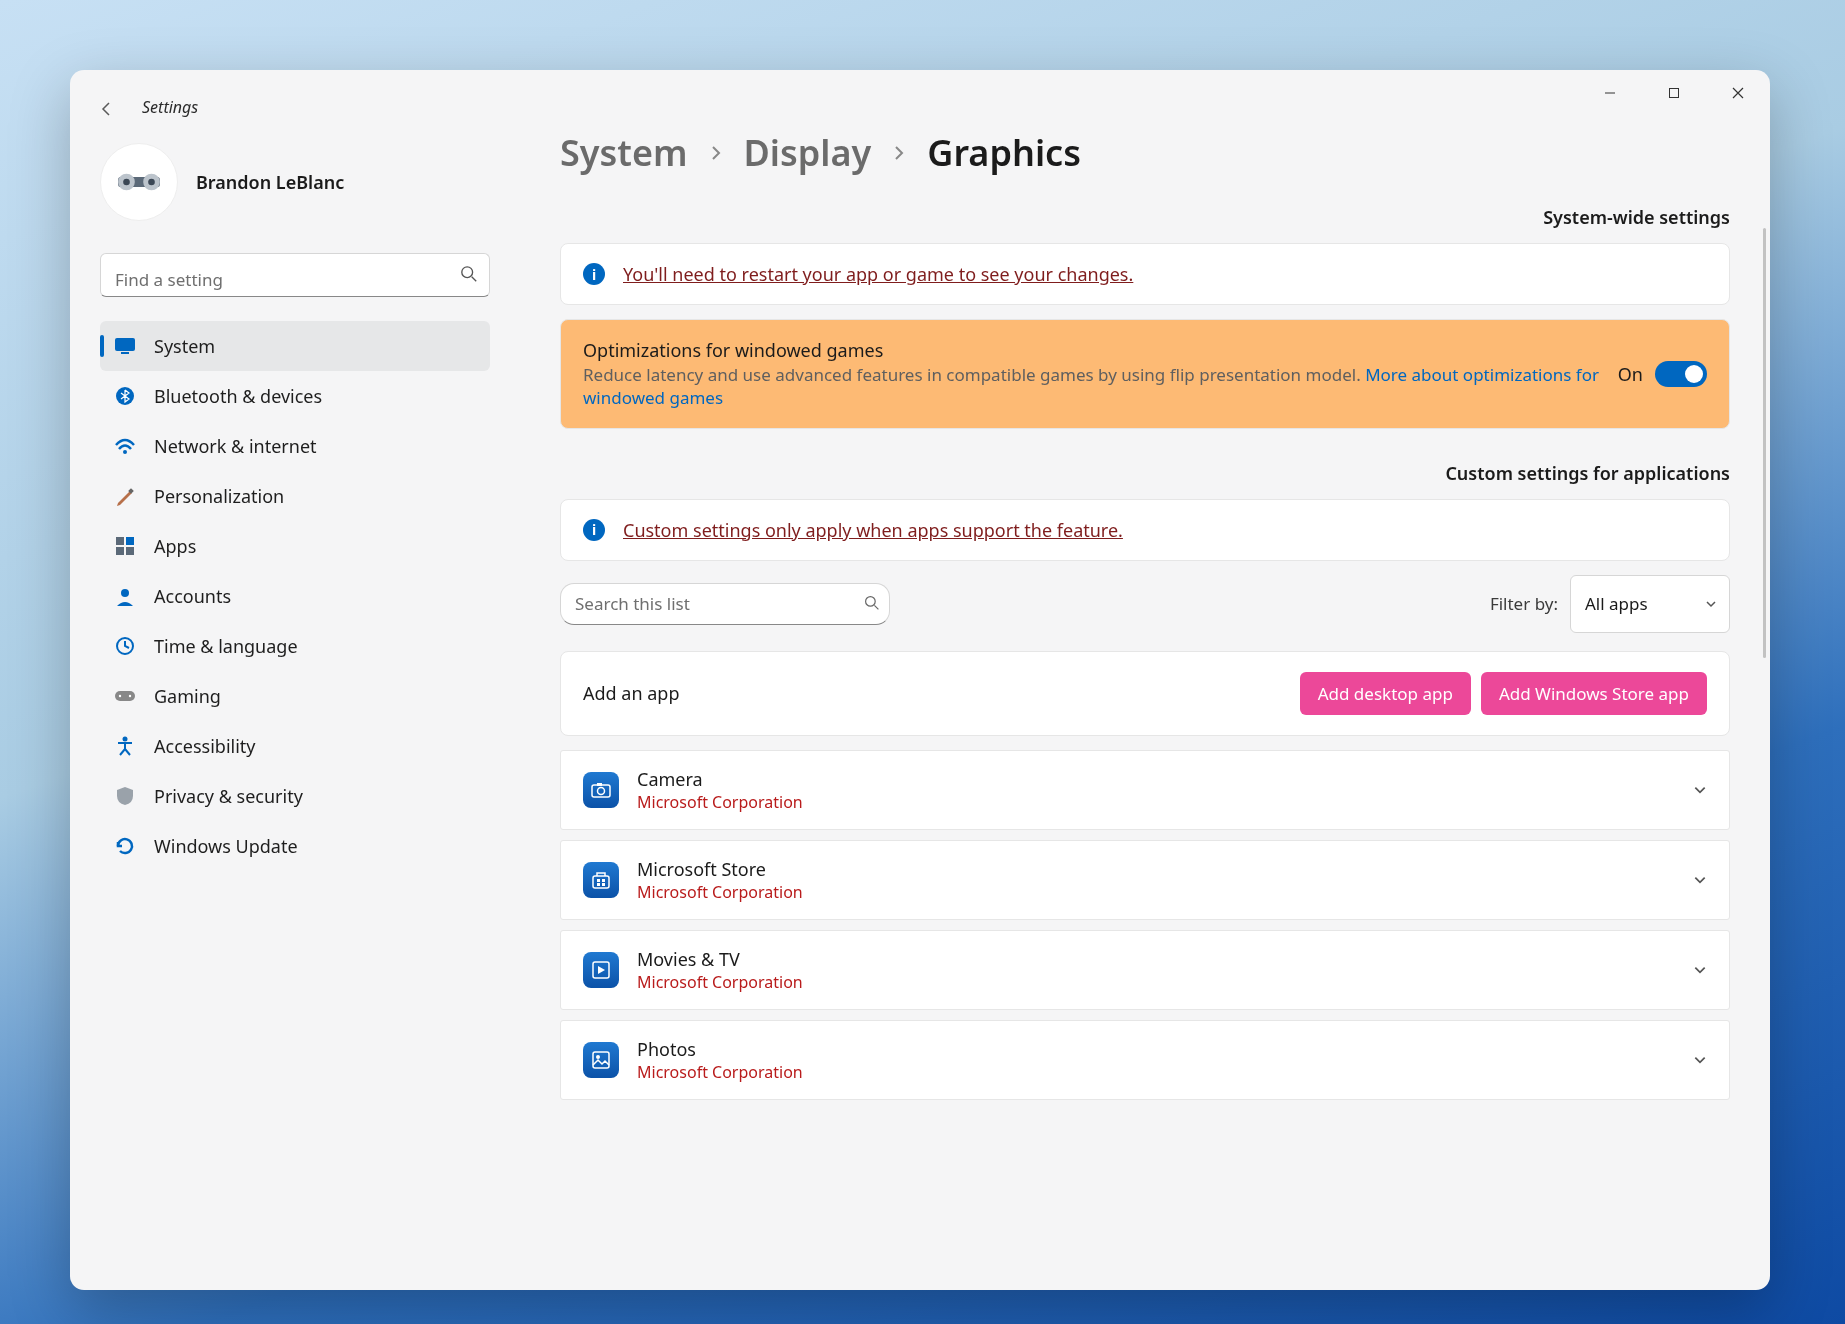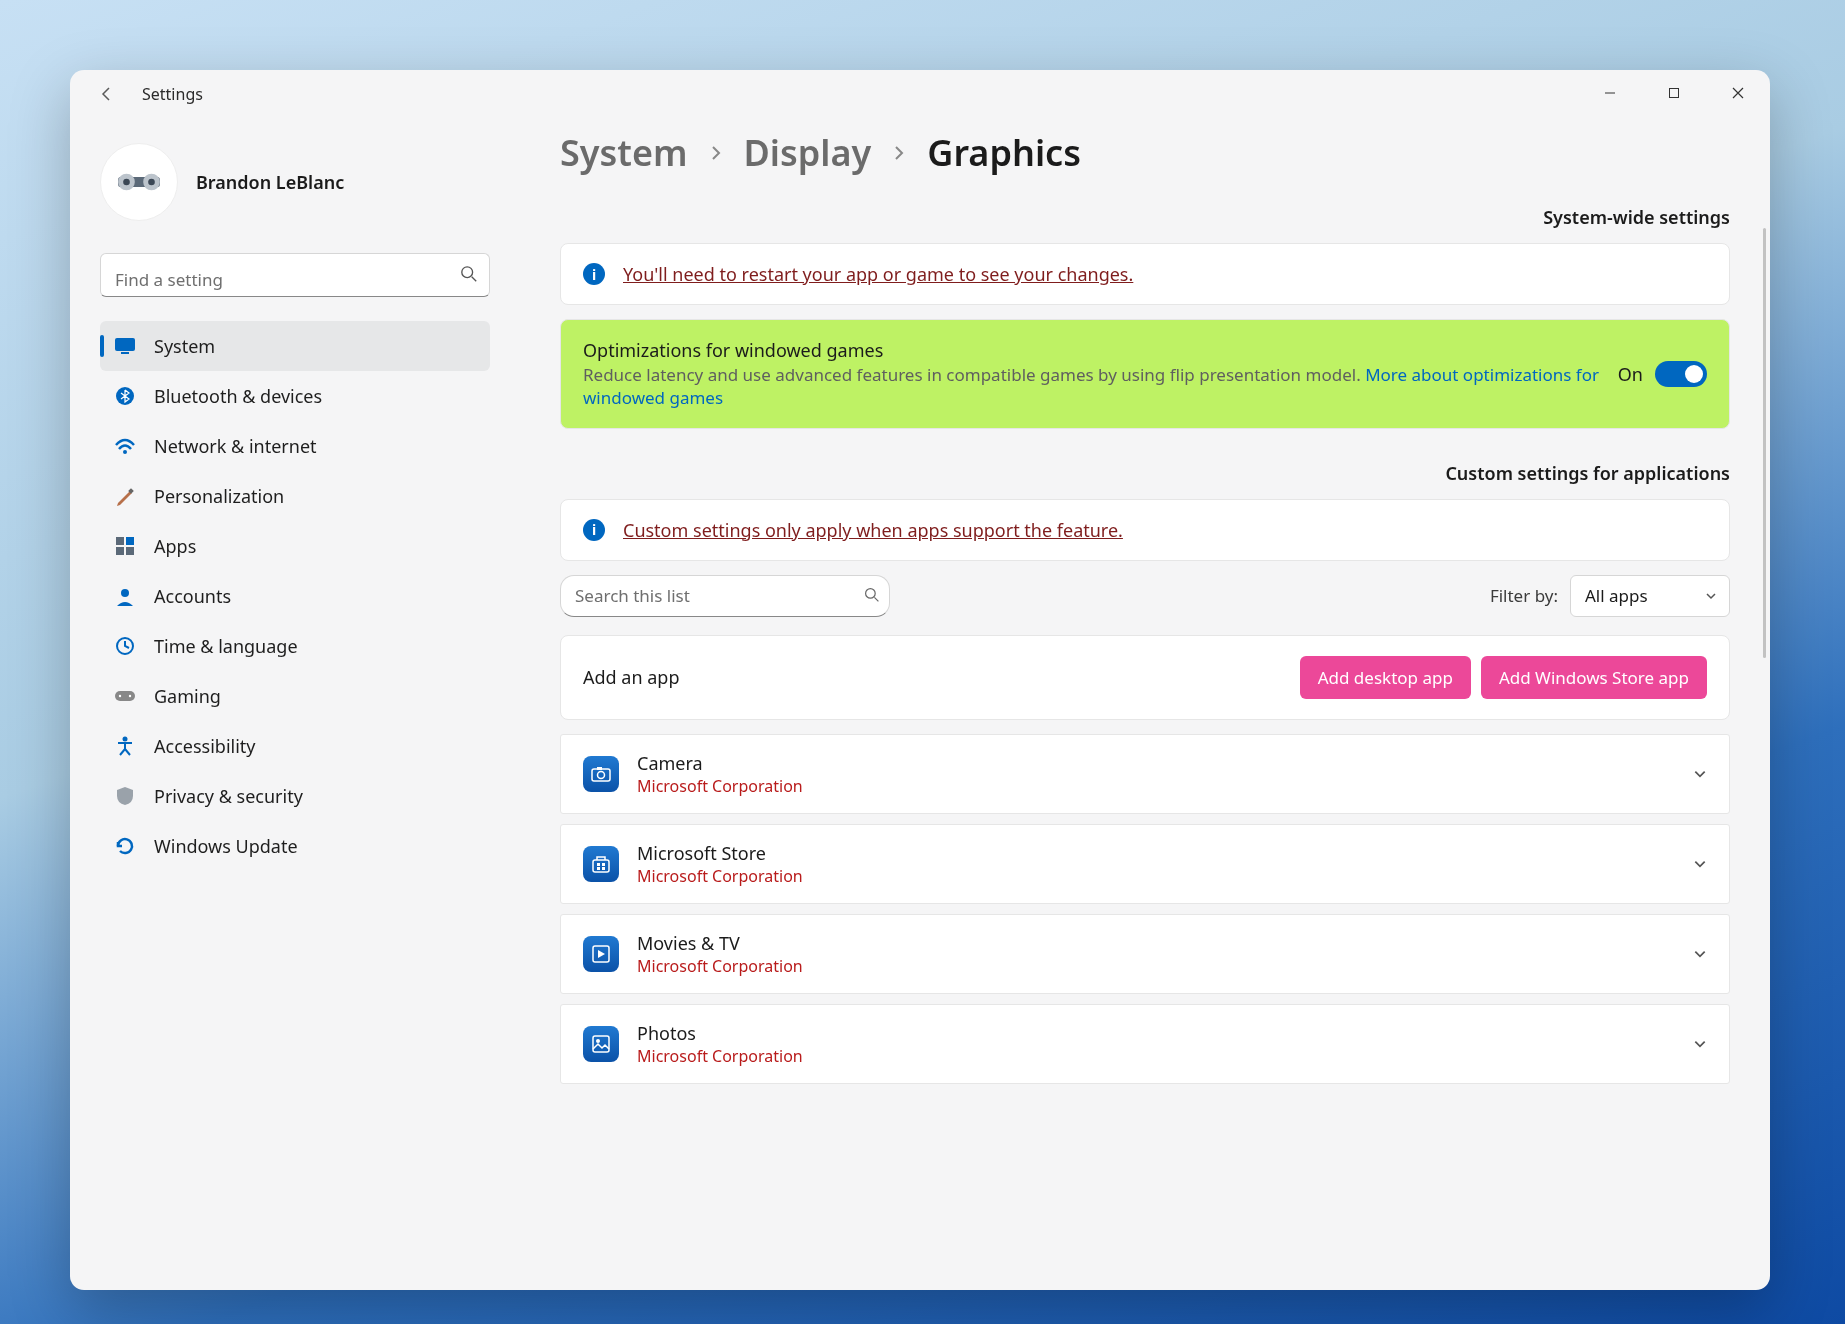--- a/index.html
+++ b/index.html
@@ -22,22 +22,23 @@
   box-shadow: 0 20px 60px rgba(0,0,0,.25);
   overflow: hidden;
   display: flex;
   flex-direction: column;
   position: relative;
 }
 
 .titlebar {
   height: 48px;
   display: flex;
-  align-items: center;
+  align-items: flex-end;
   padding-left: 28px;
+  font-style: italic;
 }
 .titlebar .back {
   width: 18px; height: 18px; display:flex; align-items:center; justify-content:center;
   color:#5a5a5a; cursor:pointer;
 }
 .titlebar .title {
   font-size: 16px; color:#2b2b2b; margin-left: 26px;
 }
 .win-controls {
   position: absolute; top:0; right:0; display:flex;
@@ -119,21 +120,21 @@
   margin-bottom:14px;
 }
 .info-icon {
   width:22px; height:22px; border-radius:50%; background:#0067c0;
   color:#fff; display:flex; align-items:center; justify-content:center;
   font-size:14px; font-weight:bold; flex-shrink:0;
 }
 .card-text { font-size:18px; color:#7f1d1d;text-decoration:underline; }
 
 .opt-card {
-  background:#bef264; border:1px solid #e6e6e6; border-radius:8px;
+  background:#fdba74; border:1px solid #e6e6e6; border-radius:8px;
   padding:18px 22px; display:flex; align-items:center; gap:18px;
   margin-bottom:32px;
 }
 .opt-body { flex:1; }
 .opt-title { font-size:18px; color:#1b1b1b; margin-bottom:2px; }
 .opt-desc { font-size:17px; color:#5f5f5f; line-height:1.35; }
 .opt-link { color:#0067c0; cursor:pointer; }
 .toggle-row { display:flex; align-items:center; gap:12px; }
 .toggle-state { font-size:18px; color:#1b1b1b; }
 .toggle {
@@ -151,21 +152,21 @@
   width:100%; height:42px; padding:0 36px 0 14px;
   background:#fff; border:1px solid #d6d6d6; border-bottom:1px solid #888;
   border-radius:14px; font-size:17px; color:#333;
 }
 .listsearch input::placeholder { color:#6f6f6f; }
 .listsearch .sicon { position:absolute; right:10px; top:12px; color:#666; }
 
 .filter-right { display:flex; align-items:center; gap:12px; }
 .filter-label { font-size:17px; color:#3b3b3b; }
 .dropdown {
-  height:42px; padding:0 40px 0 14px; background:#fff;
+  height:58px; padding:0 40px 0 14px; background:#fff;
   border:1px solid #d6d6d6; border-radius:6px; font-size:17px; color:#1b1b1b;
   display:flex; align-items:center; position:relative; cursor:pointer; min-width:160px;
 }
 .dropdown .chev { position:absolute; right:12px; color:#555; }
 
 .addapp {
   background:#fff; border:1px solid #e6e6e6; border-radius:8px;
   padding:20px 22px; display:flex; align-items:center; margin-bottom:14px;
 }
 .addapp-title { font-size:18px; color:#1b1b1b; flex:1; }

